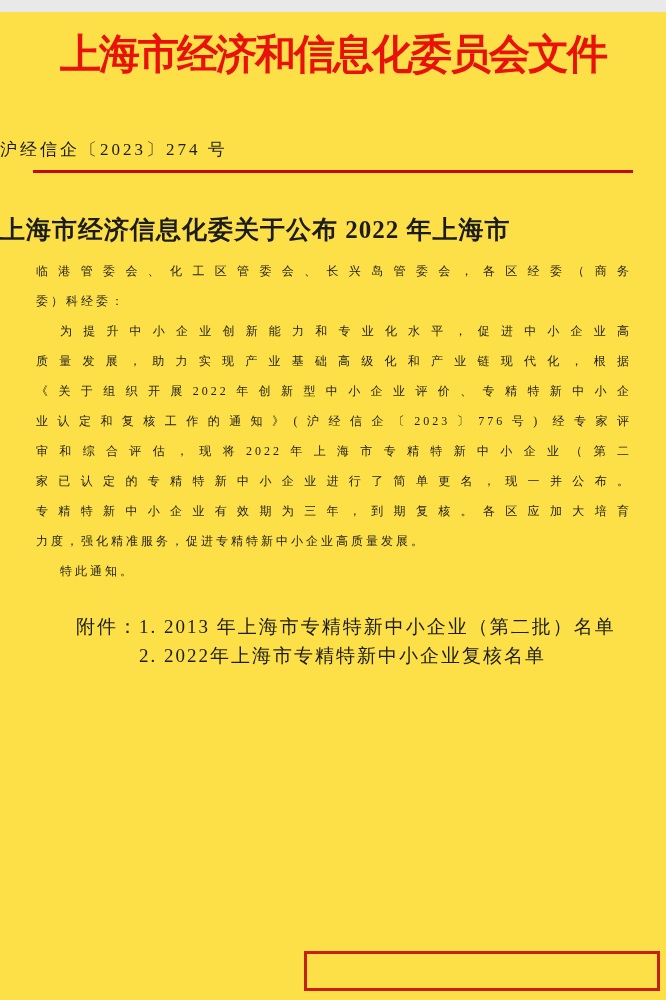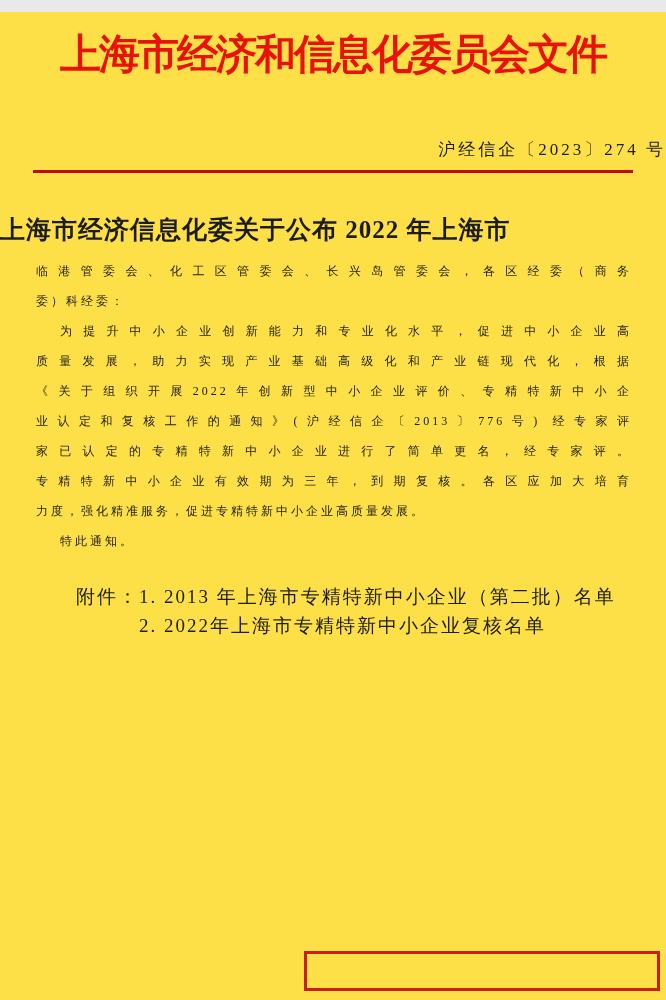--- a/index.html
+++ b/index.html
@@ -17,21 +17,21 @@
     text-align:center;
     font-size:41px;
     font-weight:bold;
     letter-spacing:-2px;
     color:#e8120a;
     line-height:52px;
     white-space:nowrap;
   }
   .doc-number{
     margin-top:58px;
-    text-align:right;
+    text-align:left;
     font-size:17px;
     letter-spacing:3px;
     line-height:24px;
   }
   .red-divider{
     height:3px;
     margin:8px 33px 0 33px;
     background:#c10b0b;
   }
   .notice-title{
@@ -91,22 +91,23 @@
 
   <div class="textblock recipients">
     <div class="bodyline">临港管委会、化工区管委会、长兴岛管委会，各区经委（商务</div>
     <div class="bodyline short">委）科经委：</div>
   </div>
 
   <div class="textblock">
     <div class="bodyline indent">为提升中小企业创新能力和专业化水平，促进中小企业高</div>
     <div class="bodyline">质量发展，助力实现产业基础高级化和产业链现代化，根据</div>
     <div class="bodyline">《关于组织开展2022年创新型中小企业评价、专精特新中小企</div>
-    <div class="bodyline">业认定和复核工作的通知》(沪经信企〔2013〕776号) 经专家评</div>
-    <div class="bodyline">家已认定的专精特新中小企业进行了简单更名，经专家评。</div>
+    <div class="bodyline">业认定和复核工作的通知》(沪经信企〔2023〕776号) 经专家评</div>
+    <div class="bodyline">审和综合评估，现将2022年上海市专精特新中小企业（第二</div>
+    <div class="bodyline">家已认定的专精特新中小企业进行了简单更名，现一并公布。</div>
     <div class="bodyline">专精特新中小企业有效期为三年，到期复核。各区应加大培育</div>
     <div class="bodyline short">力度，强化精准服务，促进专精特新中小企业高质量发展。</div>
     <div class="bodyline short indent">特此通知。</div>
   </div>
 
   <div class="attachments">
     <div class="att-label">附件：</div>
     <div>
       <div>1. 2013 年上海市专精特新中小企业（第二批）名单</div>
       <div>2. 2022年上海市专精特新中小企业复核名单</div>

